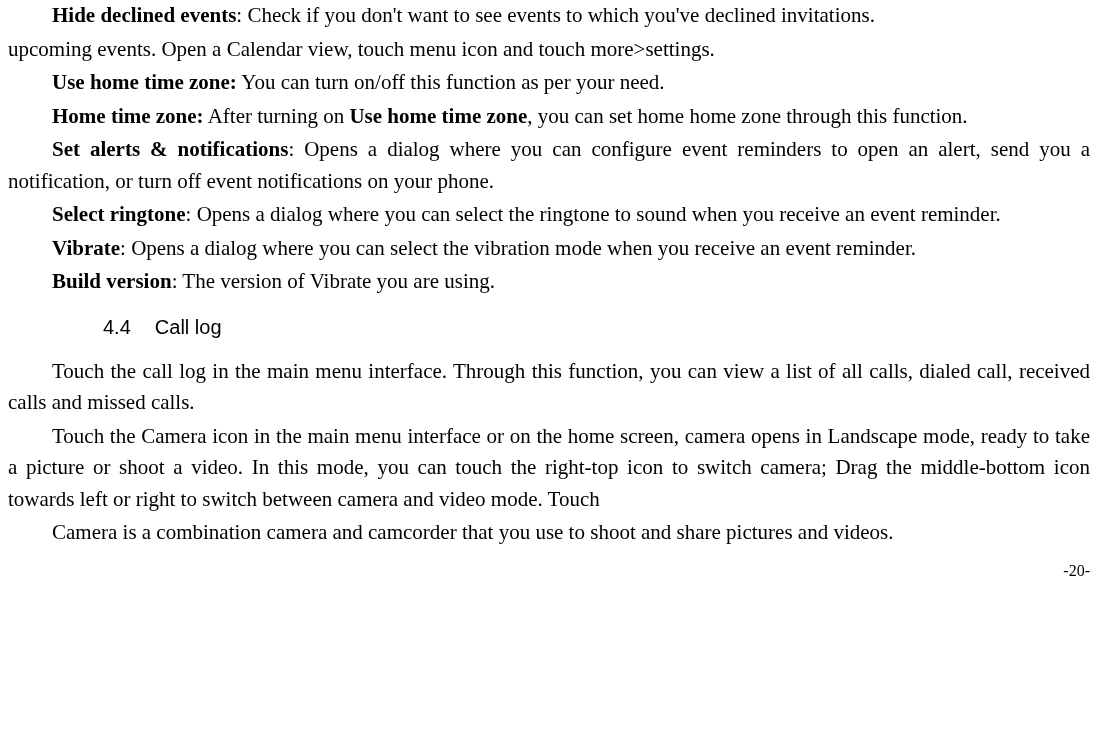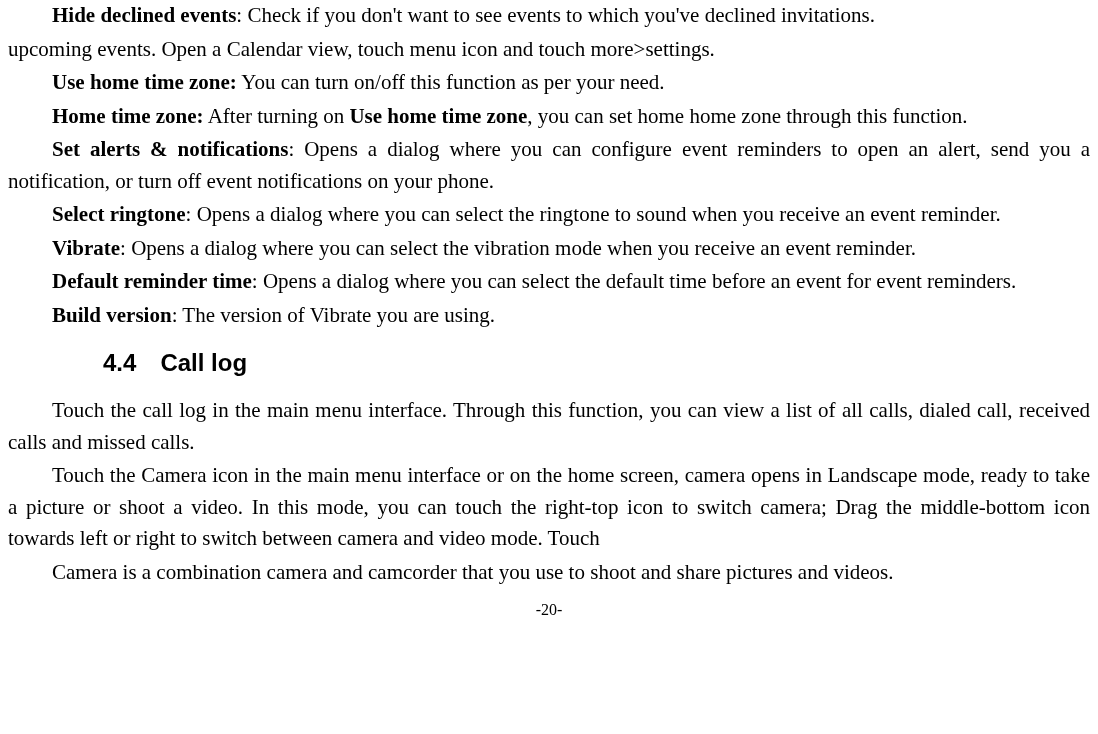--- a/index.html
+++ b/index.html
@@ -25,30 +25,30 @@
       margin: 0;
     }
     .indent {
       text-indent: 44px;
     }
     .bold {
       font-weight: bold;
     }
     .section-heading {
       font-family: Arial, Helvetica, sans-serif;
-      font-weight: bold;
-      font-size: 24px;
+      font-weight: normal;
+      font-size: 20px;
       margin: 14px 0 14px 95px;
     }
     .section-number {
       display: inline-block;
       margin-right: 24px;
     }
     .page-number {
-      text-align: center;
+      text-align: right;
       font-size: 16px;
       margin-top: 10px;
     }
     .para-block {
       margin-bottom: 2px;
     }
   </style>
 </head>
 <body>
 
@@ -75,23 +75,20 @@
   </p>
 
   <p class="para-block indent">
     <span class="bold">Select ringtone</span><span>: Opens a dialog where you can select the ringtone to sound when you receive an event reminder.</span>
   </p>
 
   <p class="para-block indent">
     <span class="bold">Vibrate</span><span>: Opens a dialog where you can select the vibration mode when you receive an event reminder.</span>
   </p>
 
-  <p class="para-block indent">
-    <span class="bold">Default reminder time</span><span>: Opens a dialog where you can select the default time before an event for event reminders.</span>
-  </p>
 
   <p class="para-block indent">
     <span class="bold">Build version</span><span>: The version of Vibrate you are using.</span>
   </p>
 
   <div class="section-heading">
     <span class="section-number">4.4</span><span>Call log</span>
   </div>
 
   <p class="para-block indent">

